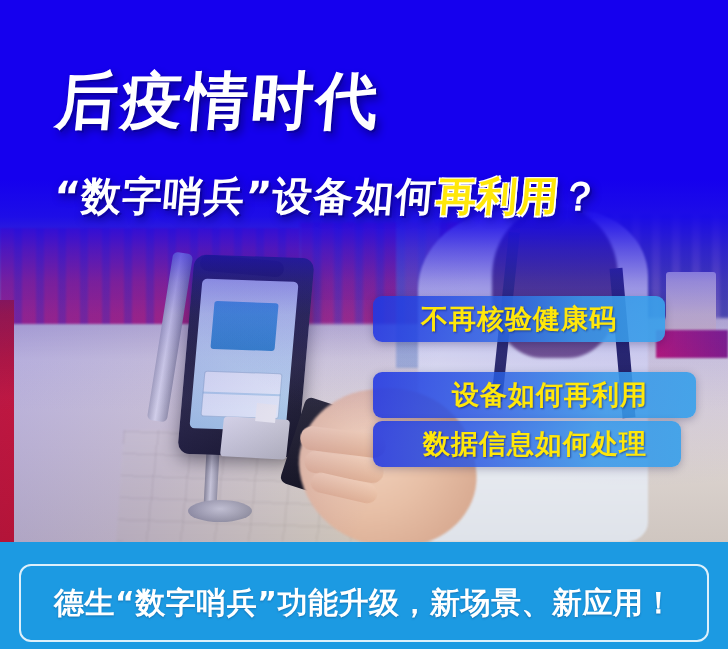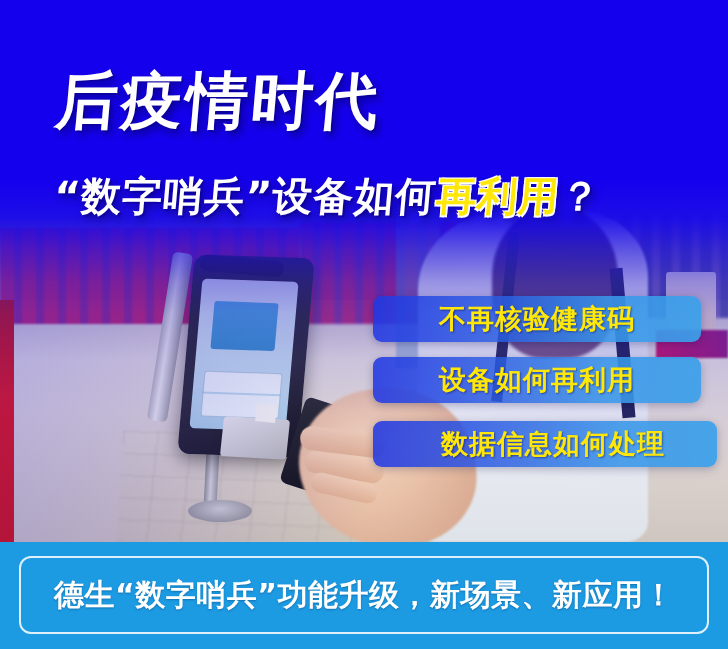--- a/index.html
+++ b/index.html
@@ -341,35 +341,35 @@
     text-shadow:
       -1.5px -1.5px 0 #fff,  1.5px -1.5px 0 #fff,
       -1.5px  1.5px 0 #fff,  1.5px  1.5px 0 #fff,
       3px 4px 8px rgba(0,0,60,.5);
   }
 
   
   .pill {
     position: absolute;
     left: 373px;
-    width: 328px;
+    width: 292px;
     height: 46px;
     border-radius: 9px;
     background: linear-gradient(90deg,
       rgba(33,55,226,.88) 0%,
       rgba(40,92,226,.82) 38%,
       rgba(56,150,232,.88) 72%,
       rgba(58,160,234,.92) 100%);
     display: flex;
     align-items: center;
     justify-content: center;
     box-shadow: 0 2px 8px rgba(0,0,60,.25);
   }
   .pill-1 { top: 296px; }
-  .pill-2 { top: 357px; }
+  .pill-2 { top: 372px; padding-left: 31px; }
   .pill-3 { top: 421px; padding-left: 16px; }
   .pill-label {
     font-size: 27px;
     font-weight: 700;
     color: #ffe70a;
     letter-spacing: 1px;
     font-family: "DejaVu Sans", "Liberation Sans", sans-serif;
     white-space: nowrap;
     text-shadow: 1px 1px 2px rgba(0,0,70,.45);
   }
@@ -379,21 +379,21 @@
     position: absolute;
     left: 0;
     top: 542px;
     width: 728px;
     height: 107px;
     background: #1c9ae2;
   }
   .banner-frame {
     position: absolute;
     left: 19px;
-    top: 14px;
+    top: 22px;
     width: 690px;
     height: 78px;
     border: 2px solid rgba(255,255,255,.85);
     border-radius: 12px;
     box-sizing: border-box;
     display: flex;
     align-items: center;
     justify-content: center;
   }
   .banner-text {

